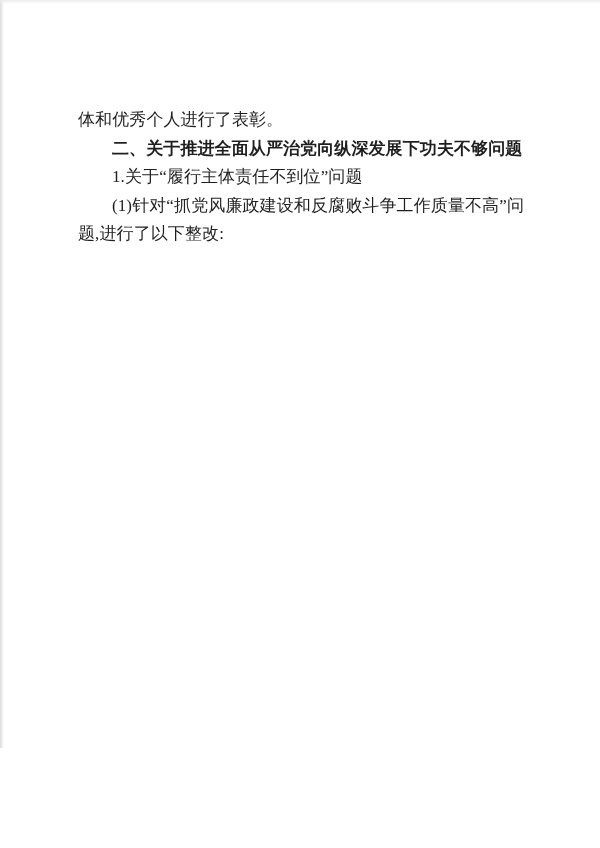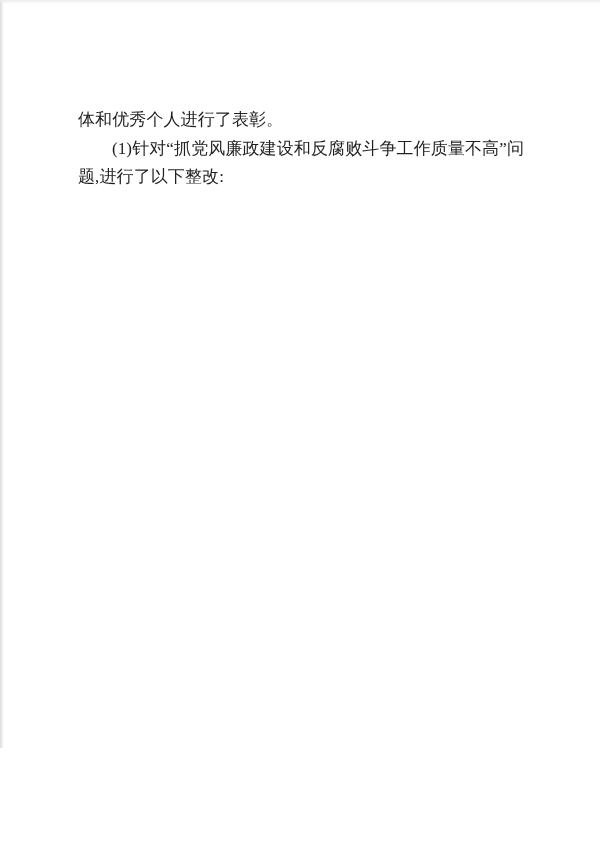--- a/index.html
+++ b/index.html
@@ -71,20 +71,22 @@
 <div class="page">
   <div class="scan-edge-left"></div>
   <div class="scan-edge-top"></div>
 
   <div class="content">
     <p class="para"><span>体和优秀个人进行了表彰。</span></p>
 
 
 
 
+    <p class="para indent heading"><span>二、关于推进全面从严治党向纵深发展下功夫不够问题</span></p>
 
+    <p class="para indent"><span>1.关于“履行主体责任不到位”问题</span></p>
 
     <p class="para indent"><span>(1)针对“抓党风廉政建设和反腐败斗争工作质量不高”问题,进行了以下整改:</span></p>
 
   </div>
 
   <div class="footer">— 17 —</div>
 </div>
 
 </body></html>

